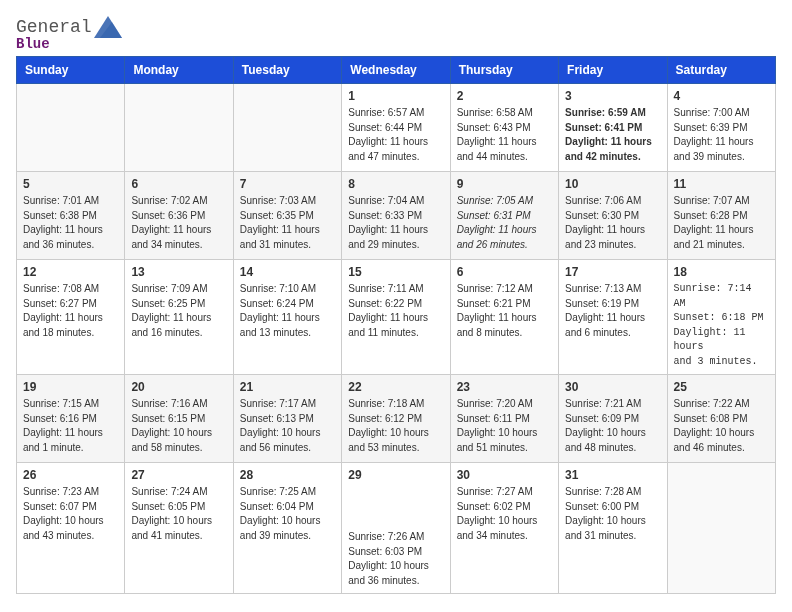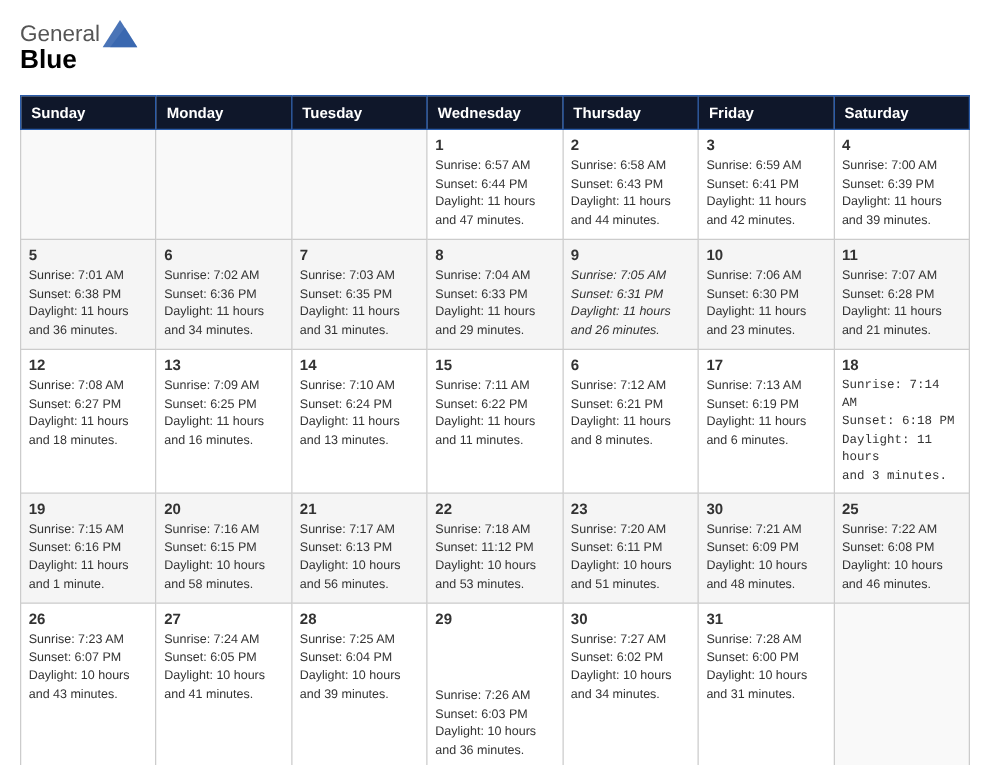--- a/index.html
+++ b/index.html
@@ -7,21 +7,22 @@
       font-family: Arial, sans-serif;
       background: #fff;
       width: 792px;
       min-height: 612px;
       padding: 16px;
     }
     .header {
       display: flex;
       justify-content: space-between;
       align-items: flex-start;
-      margin-bottom: 16px;
+      margin-bottom: 4px;
+      font-family: Liberation Mono, monospace;
     }
     .logo {
       display: flex;
       flex-direction: column;
       align-items: flex-start;
     }
     .logo-text {
       display: flex;
       align-items: center;
       font-size: 18px;
@@ -47,21 +48,21 @@
       font-size: 13px;
       color: #555;
       margin-top: 2px;
     }
     table {
       width: 100%;
       border-collapse: collapse;
       table-layout: fixed;
     }
     thead th {
-      background-color: #0f172a;
+      background-color: #1d4ed8;
       color: white;
       text-align: left;
       padding: 6px 8px;
       font-size: 12px;
       font-weight: bold;
       border: 1px solid #2a5caa;
     }
     tbody td {
       border: 1px solid #ccc;
       vertical-align: top;
@@ -97,21 +98,21 @@
   <div class="logo">
     <div class="logo-text">
       <span>
         <span class="logo-general">General</span>
       </span>
       <svg class="logo-icon" viewBox="0 0 28 22" xmlns="http://www.w3.org/2000/svg">
         <polygon points="0,22 14,0 28,22" fill="#2a5caa" opacity="0.85"></polygon>
         <polygon points="6,22 18,6 28,22" fill="#2a5caa" opacity="0.5"></polygon>
       </svg>
     </div>
-    <div style="font-size:21px; font-weight:bold; color:#000000; margin-top:-2px;">Blue</div>
+    <div style="font-size:14px; font-weight:bold; color:#701a75; margin-top:-2px;">Blue</div>
   </div>
   <div class="title-area">
     <div class="month-title"></div>
     <div class="location"></div>
   </div>
 </div>
 
 <table>
   <thead>
     <tr>
@@ -138,21 +139,21 @@
         </td>
         <td>
           <span class="day-num">2</span>
           <div class="day-info" style="white-space: pre-line;">Sunrise: 6:58 AM
 Sunset: 6:43 PM
 Daylight: 11 hours
 and 44 minutes.</div>
         </td>
         <td>
           <span class="day-num">3</span>
-          <div class="day-info" style="white-space: pre-line;">Sunrise: 6:59 AM
+          <div class="day-info" style="white-space: pre-line; font-weight: bold;">Sunrise: 6:59 AM
 Sunset: 6:41 PM
 Daylight: 11 hours
 and 42 minutes.</div>
         </td>
         <td>
           <span class="day-num">4</span>
           <div class="day-info" style="white-space: pre-line;">Sunrise: 7:00 AM
 Sunset: 6:39 PM
 Daylight: 11 hours
 and 39 minutes.</div>
@@ -278,21 +279,21 @@
         <td>
           <span class="day-num">21</span>
           <div class="day-info" style="white-space: pre-line;">Sunrise: 7:17 AM
 Sunset: 6:13 PM
 Daylight: 10 hours
 and 56 minutes.</div>
         </td>
         <td>
           <span class="day-num">22</span>
           <div class="day-info" style="white-space: pre-line;">Sunrise: 7:18 AM
-Sunset: 11:12 PM
+Sunset: 6:12 PM
 Daylight: 10 hours
 and 53 minutes.</div>
         </td>
         <td>
           <span class="day-num">23</span>
           <div class="day-info" style="white-space: pre-line;">Sunrise: 7:20 AM
 Sunset: 6:11 PM
 Daylight: 10 hours
 and 51 minutes.</div>
         </td>

